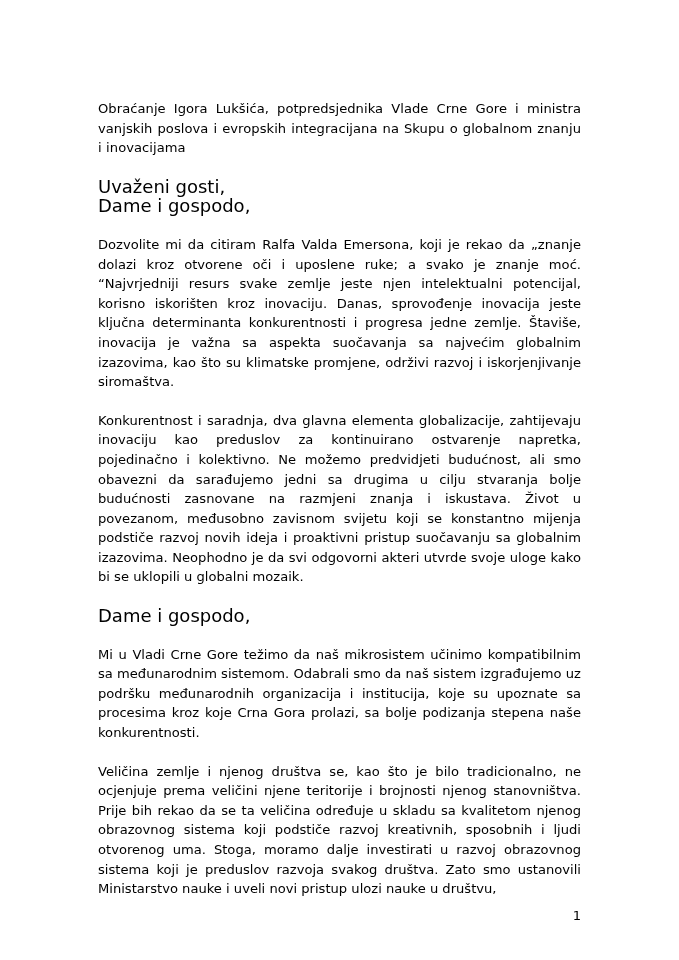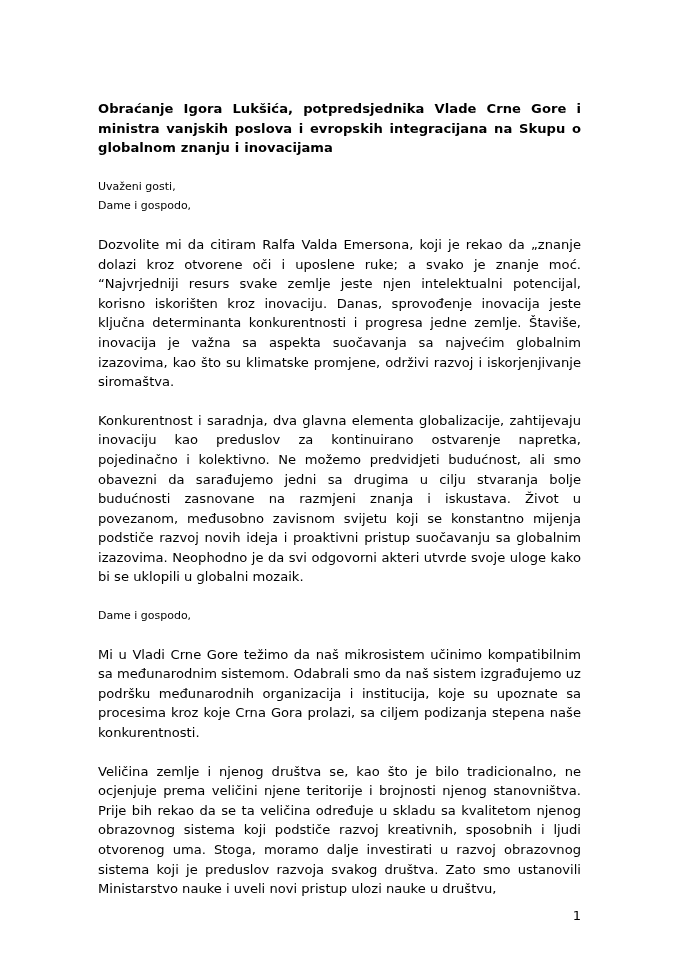--- a/index.html
+++ b/index.html
@@ -21,30 +21,30 @@
     overflow: hidden;
   }
   .content {
     position: absolute;
     left: 98px;
     top: 99px;
     width: 483px;
   }
   .doc-title {
     font-size: 13.1px;
-    font-weight: bold;
+    font-weight: normal;
     line-height: 19.6px;
     text-align: justify;
     text-align-last: left;
     letter-spacing: 0.05px;
     margin: 0 0 19px 0;
     word-spacing: 0.2px;
   }
   .salutation {
-    font-size: 11px;
+    font-size: 18px;
     line-height: 19.6px;
     text-align: left;
     margin: 0 0 19px 0;
   }
   .salutation .line {
     display: block;
   }
   .para {
     font-size: 13.1px;
     line-height: 19.6px;
@@ -79,21 +79,21 @@
       <span class="line">Dame i gospodo,</span>
     </div>
 
 
     <p class="para">Dozvolite mi da citiram Ralfa Valda Emersona, koji je rekao da „znanje dolazi kroz otvorene oči i uposlene ruke; a svako je znanje moć. “Najvrjedniji resurs svake zemlje jeste njen intelektualni potencijal, korisno iskorišten kroz inovaciju. Danas, sprovođenje inovacija jeste ključna determinanta konkurentnosti i progresa jedne zemlje. Štaviše, inovacija je važna sa aspekta suočavanja sa najvećim globalnim izazovima, kao što su klimatske promjene, održivi razvoj i iskorjenjivanje siromaštva.</p>
 
     <p class="para">Konkurentnost i saradnja, dva glavna elementa globalizacije, zahtijevaju inovaciju kao preduslov za kontinuirano ostvarenje napretka, pojedinačno i kolektivno. Ne možemo predvidjeti budućnost, ali smo obavezni da sarađujemo jedni sa drugima u cilju stvaranja bolje budućnosti zasnovane na razmjeni znanja i iskustava. Život u povezanom, međusobno zavisnom svijetu koji se konstantno mijenja podstiče razvoj novih ideja i proaktivni pristup suočavanju sa globalnim izazovima. Neophodno je da svi odgovorni akteri utvrde svoje uloge kako bi se uklopili u globalni mozaik.</p>
 
     <p class="salutation">Dame i gospodo,</p>
 
-    <p class="para">Mi u Vladi Crne Gore težimo da naš mikrosistem učinimo kompatibilnim sa međunarodnim sistemom. Odabrali smo da naš sistem izgrađujemo uz podršku međunarodnih organizacija i institucija, koje su upoznate sa procesima kroz koje Crna Gora prolazi, sa ciljem podizanja stepena naše konkurentnosti.</p>
+    <p class="para">Mi u Vladi Crne Gore težimo da naš mikrosistem učinimo kompatibilnim sa međunarodnim sistemom. Odabrali smo da naš sistem izgrađujemo uz podršku međunarodnih organizacija i institucija, koje su upoznate sa procesima kroz koje Crna Gora prolazi, sa bolje podizanja stepena naše konkurentnosti.</p>
 
     <p class="para">Veličina zemlje i njenog društva se, kao što je bilo tradicionalno, ne ocjenjuje prema veličini njene teritorije i brojnosti njenog stanovništva. Prije bih rekao da se ta veličina određuje u skladu sa kvalitetom njenog obrazovnog sistema koji podstiče razvoj kreativnih, sposobnih i ljudi otvorenog uma. Stoga, moramo dalje investirati u razvoj obrazovnog sistema koji je preduslov razvoja svakog društva. Zato smo ustanovili Ministarstvo nauke i uveli novi pristup ulozi nauke u društvu,</p>
 
   </div>
 
   <div class="page-number">1</div>
 
 </div>
 
 </body></html>

